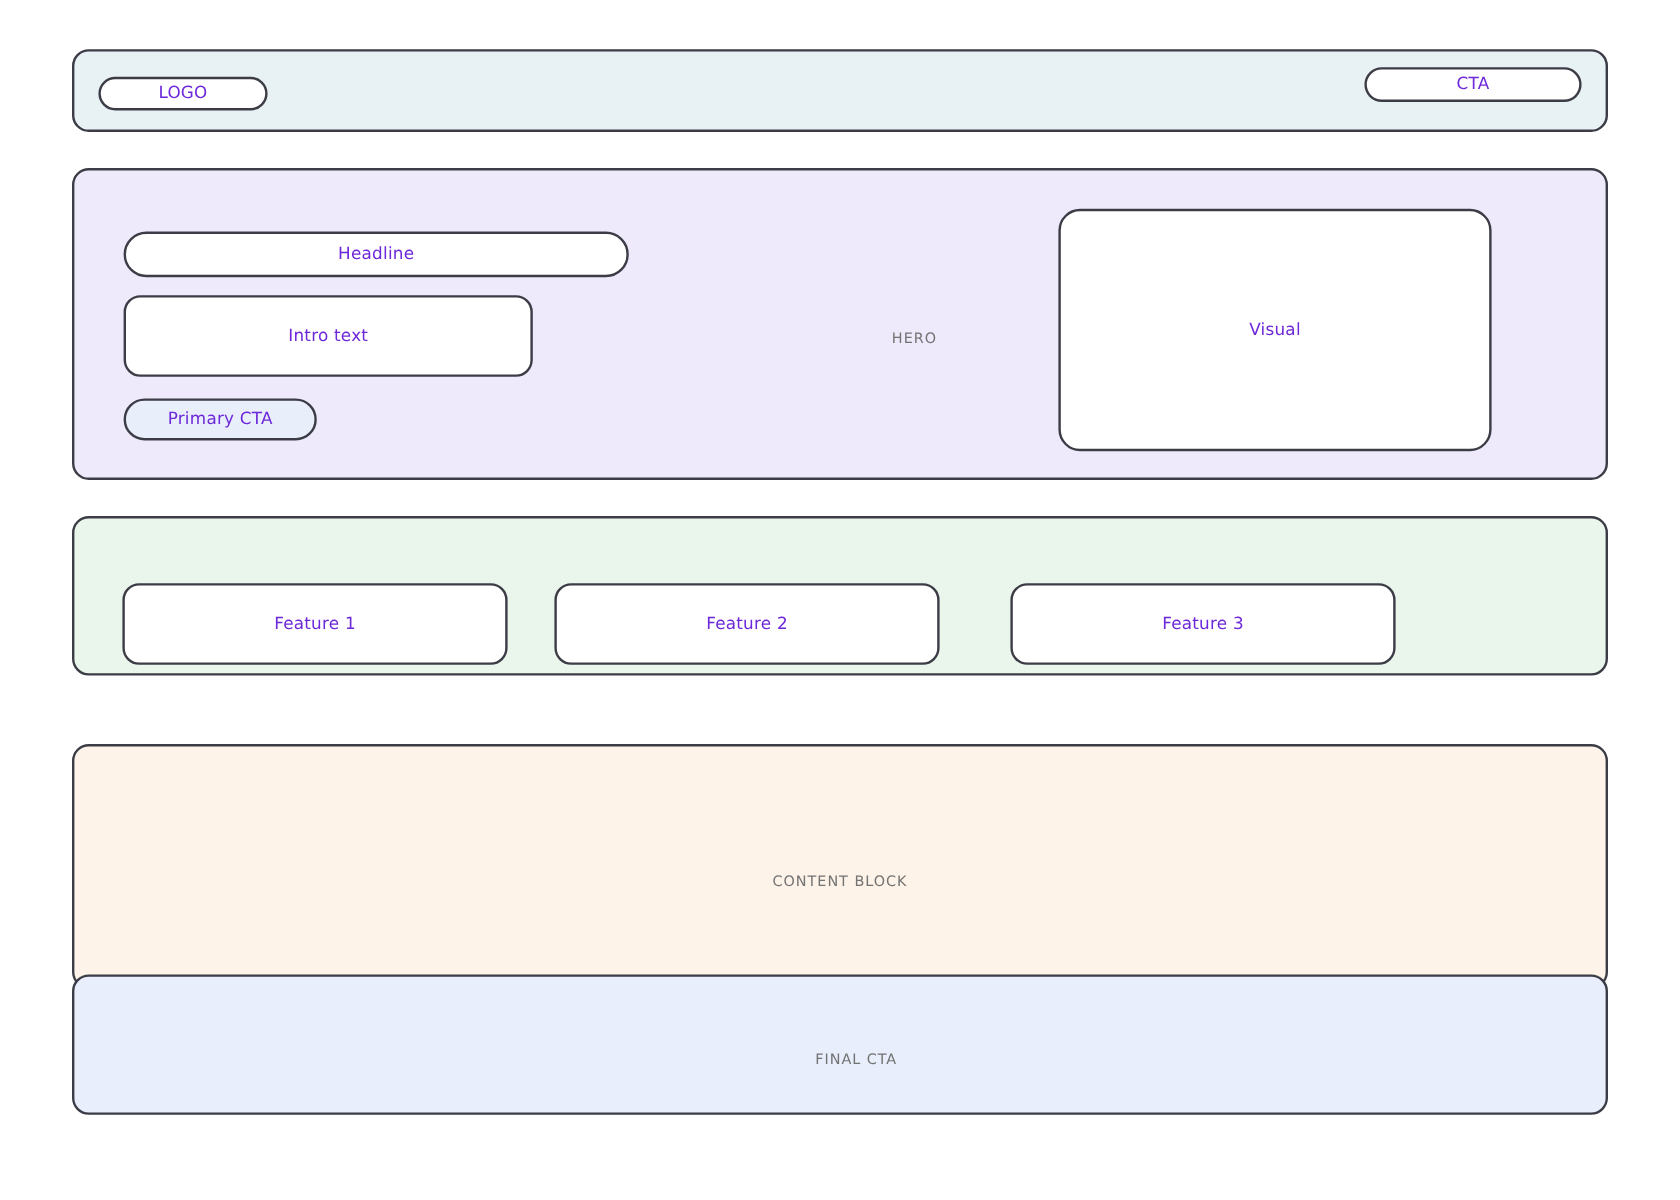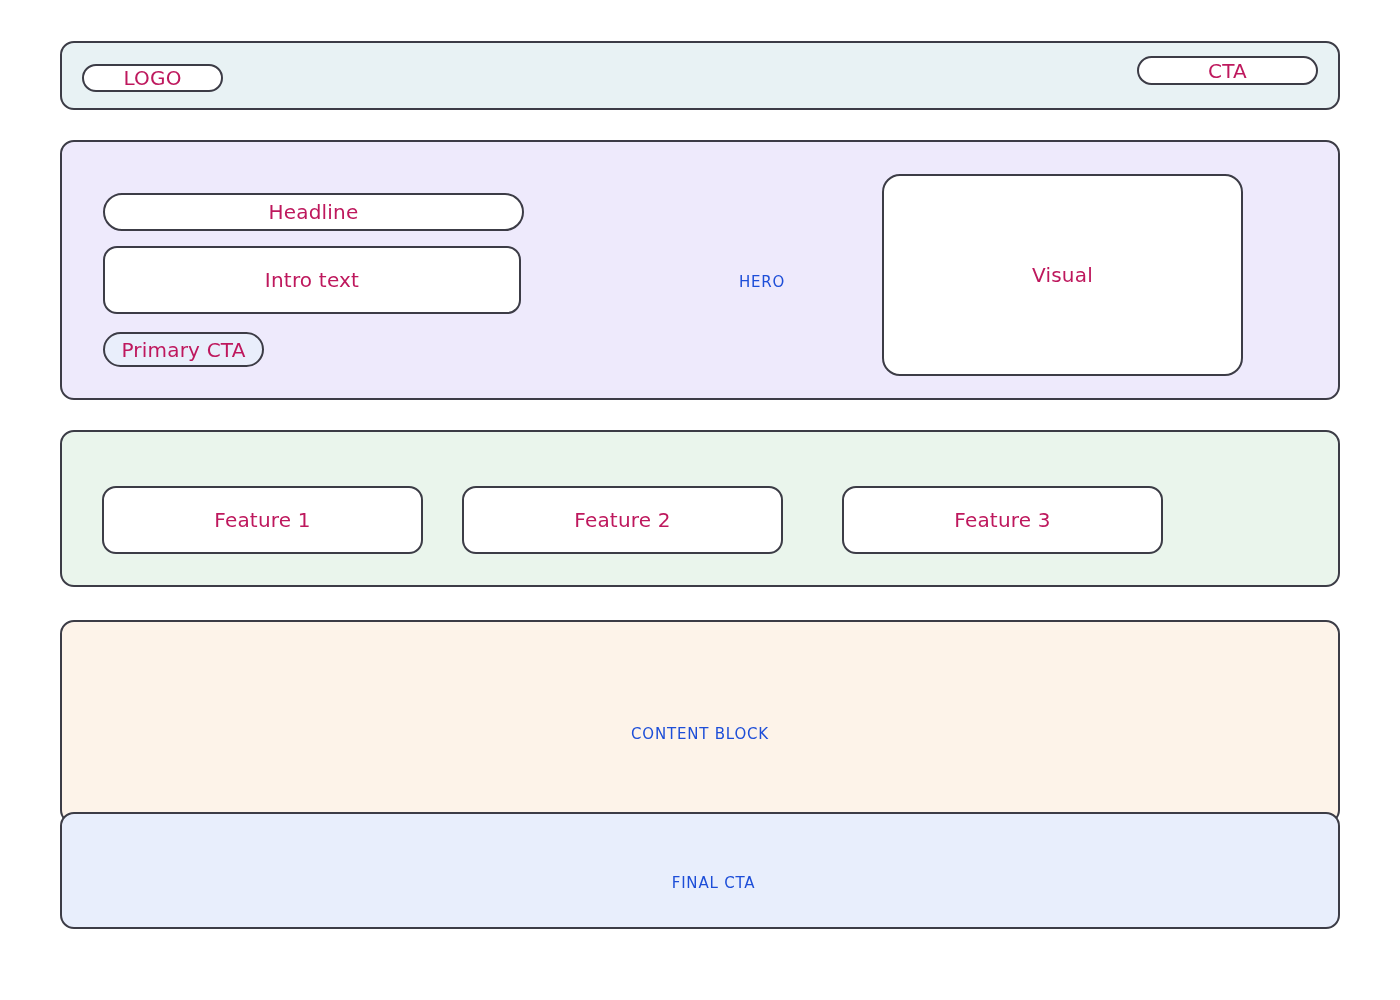--- a/index.html
+++ b/index.html
@@ -42,31 +42,31 @@
     display: flex;
     align-items: center;
     justify-content: center;
     text-align: center;
   }
   .pill       { border-radius: 999px; }
   .rounded    { border-radius: 14px; }
   .rounded-lg { border-radius: 18px; }
 
   .label {
-    font-size: 20px;
+    font-size: 14px;
     line-height: 1.2;
     letter-spacing: 0.2px;
-    color: #be185d;
+    color: #6d28d9;
     white-space: nowrap;
     user-select: none;
   }
   .label-caps {
-    font-size: 15px;
+    font-size: 12px;
     letter-spacing: 0.8px;
-    color: #1d4ed8;
+    color: #737373;
     white-space: nowrap;
     user-select: none;
     margin-top: 24px;
   }
 
   
   #header-section {
     left: 60px;  top: 41px;
     width: 1280px; height: 69px;
     background: #e8f2f4;
@@ -86,21 +86,21 @@
     width: 1280px; height: 260px;
     background: #eeeafc;
     padding-left: 43px;
   }
   #hero-headline-box {
     left: 41px; top: 51px;
     width: 421px; height: 38px;
   }
   #hero-intro-box {
     left: 41px; top: 104px;
-    width: 418px; height: 68px;
+    width: 341px; height: 68px;
   }
   #hero-primary-cta {
     left: 41px; top: 190px;
     width: 161px; height: 35px;
     background: #e9eefb;
   }
   #hero-center-label {
     position: absolute;
     left: 560px; top: 0;
     width: 280px; height: 100%;
@@ -109,21 +109,21 @@
     justify-content: center;
   }
   #hero-visual-box {
     left: 820px; top: 32px;
     width: 361px; height: 202px;
   }
 
   
   #features-section {
     left: 60px; top: 430px;
-    width: 1280px; height: 157px;
+    width: 1280px; height: 133px;
     background: #eaf5ec;
   }
   .feature-box {
     top: 54px;
     width: 321px;
     height: 68px;
   }
   #feature-box-0 { left: 40px; }
   #feature-box-1 { left: 400px; }
   #feature-box-2 { left: 780px; }

